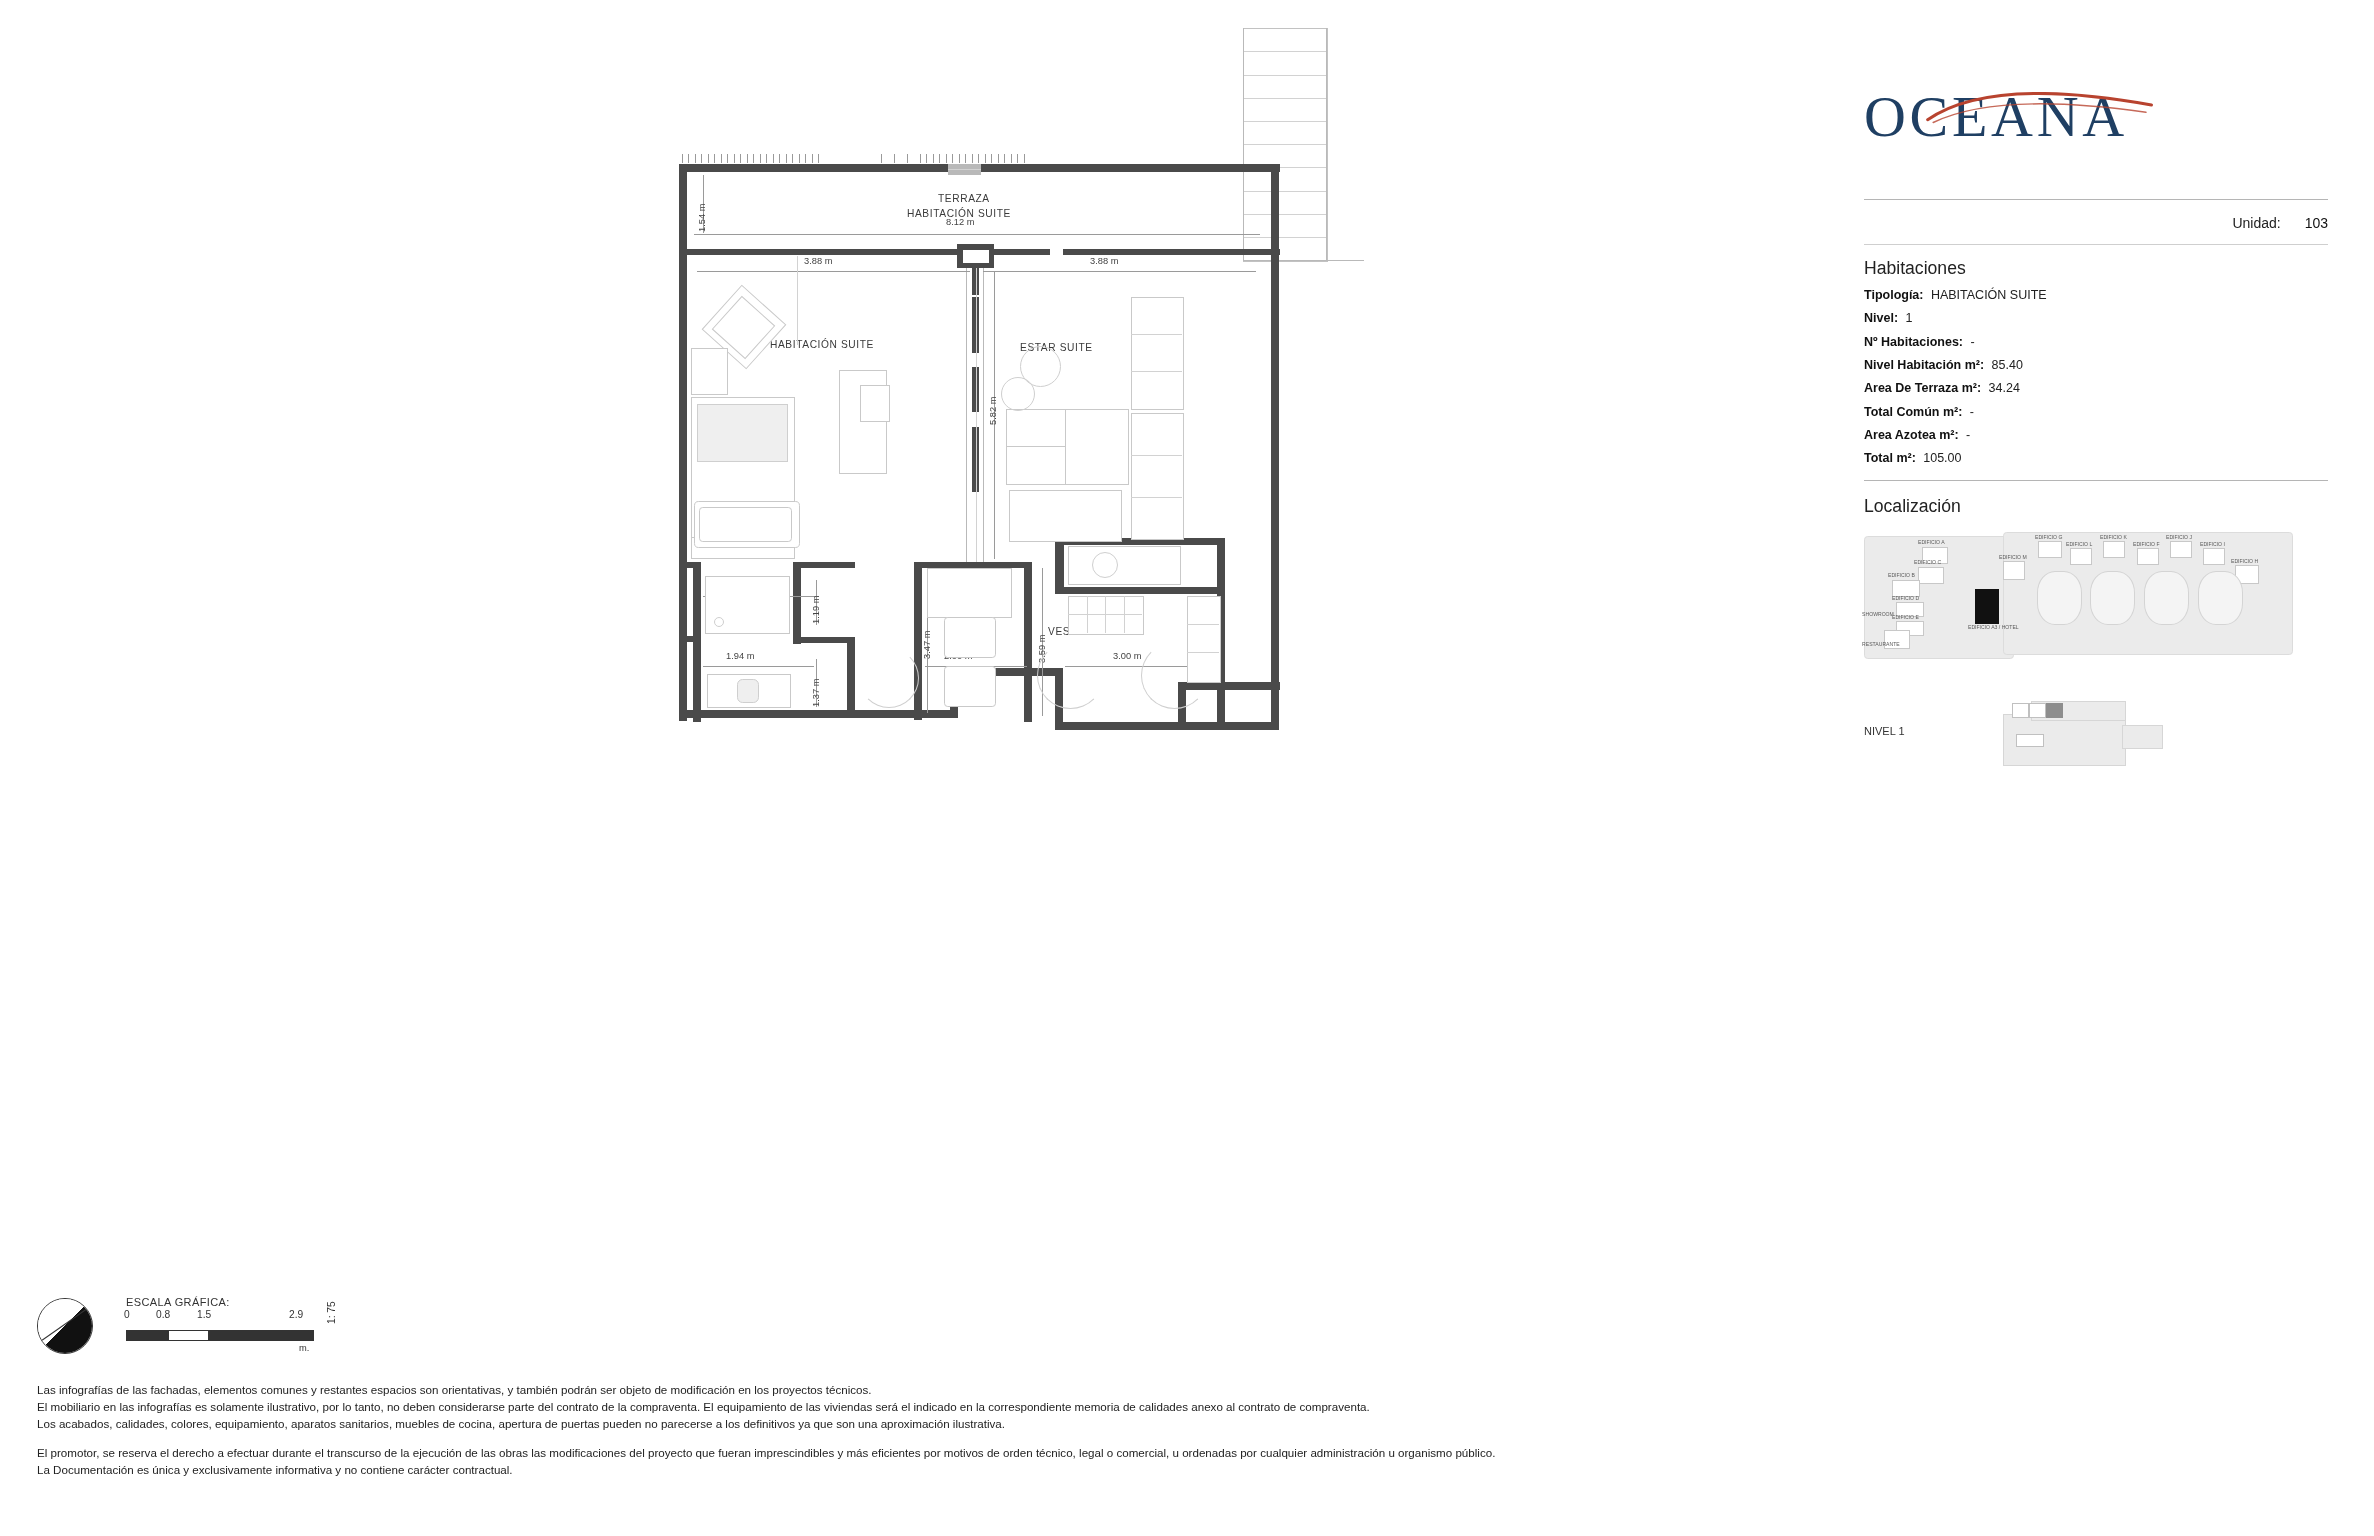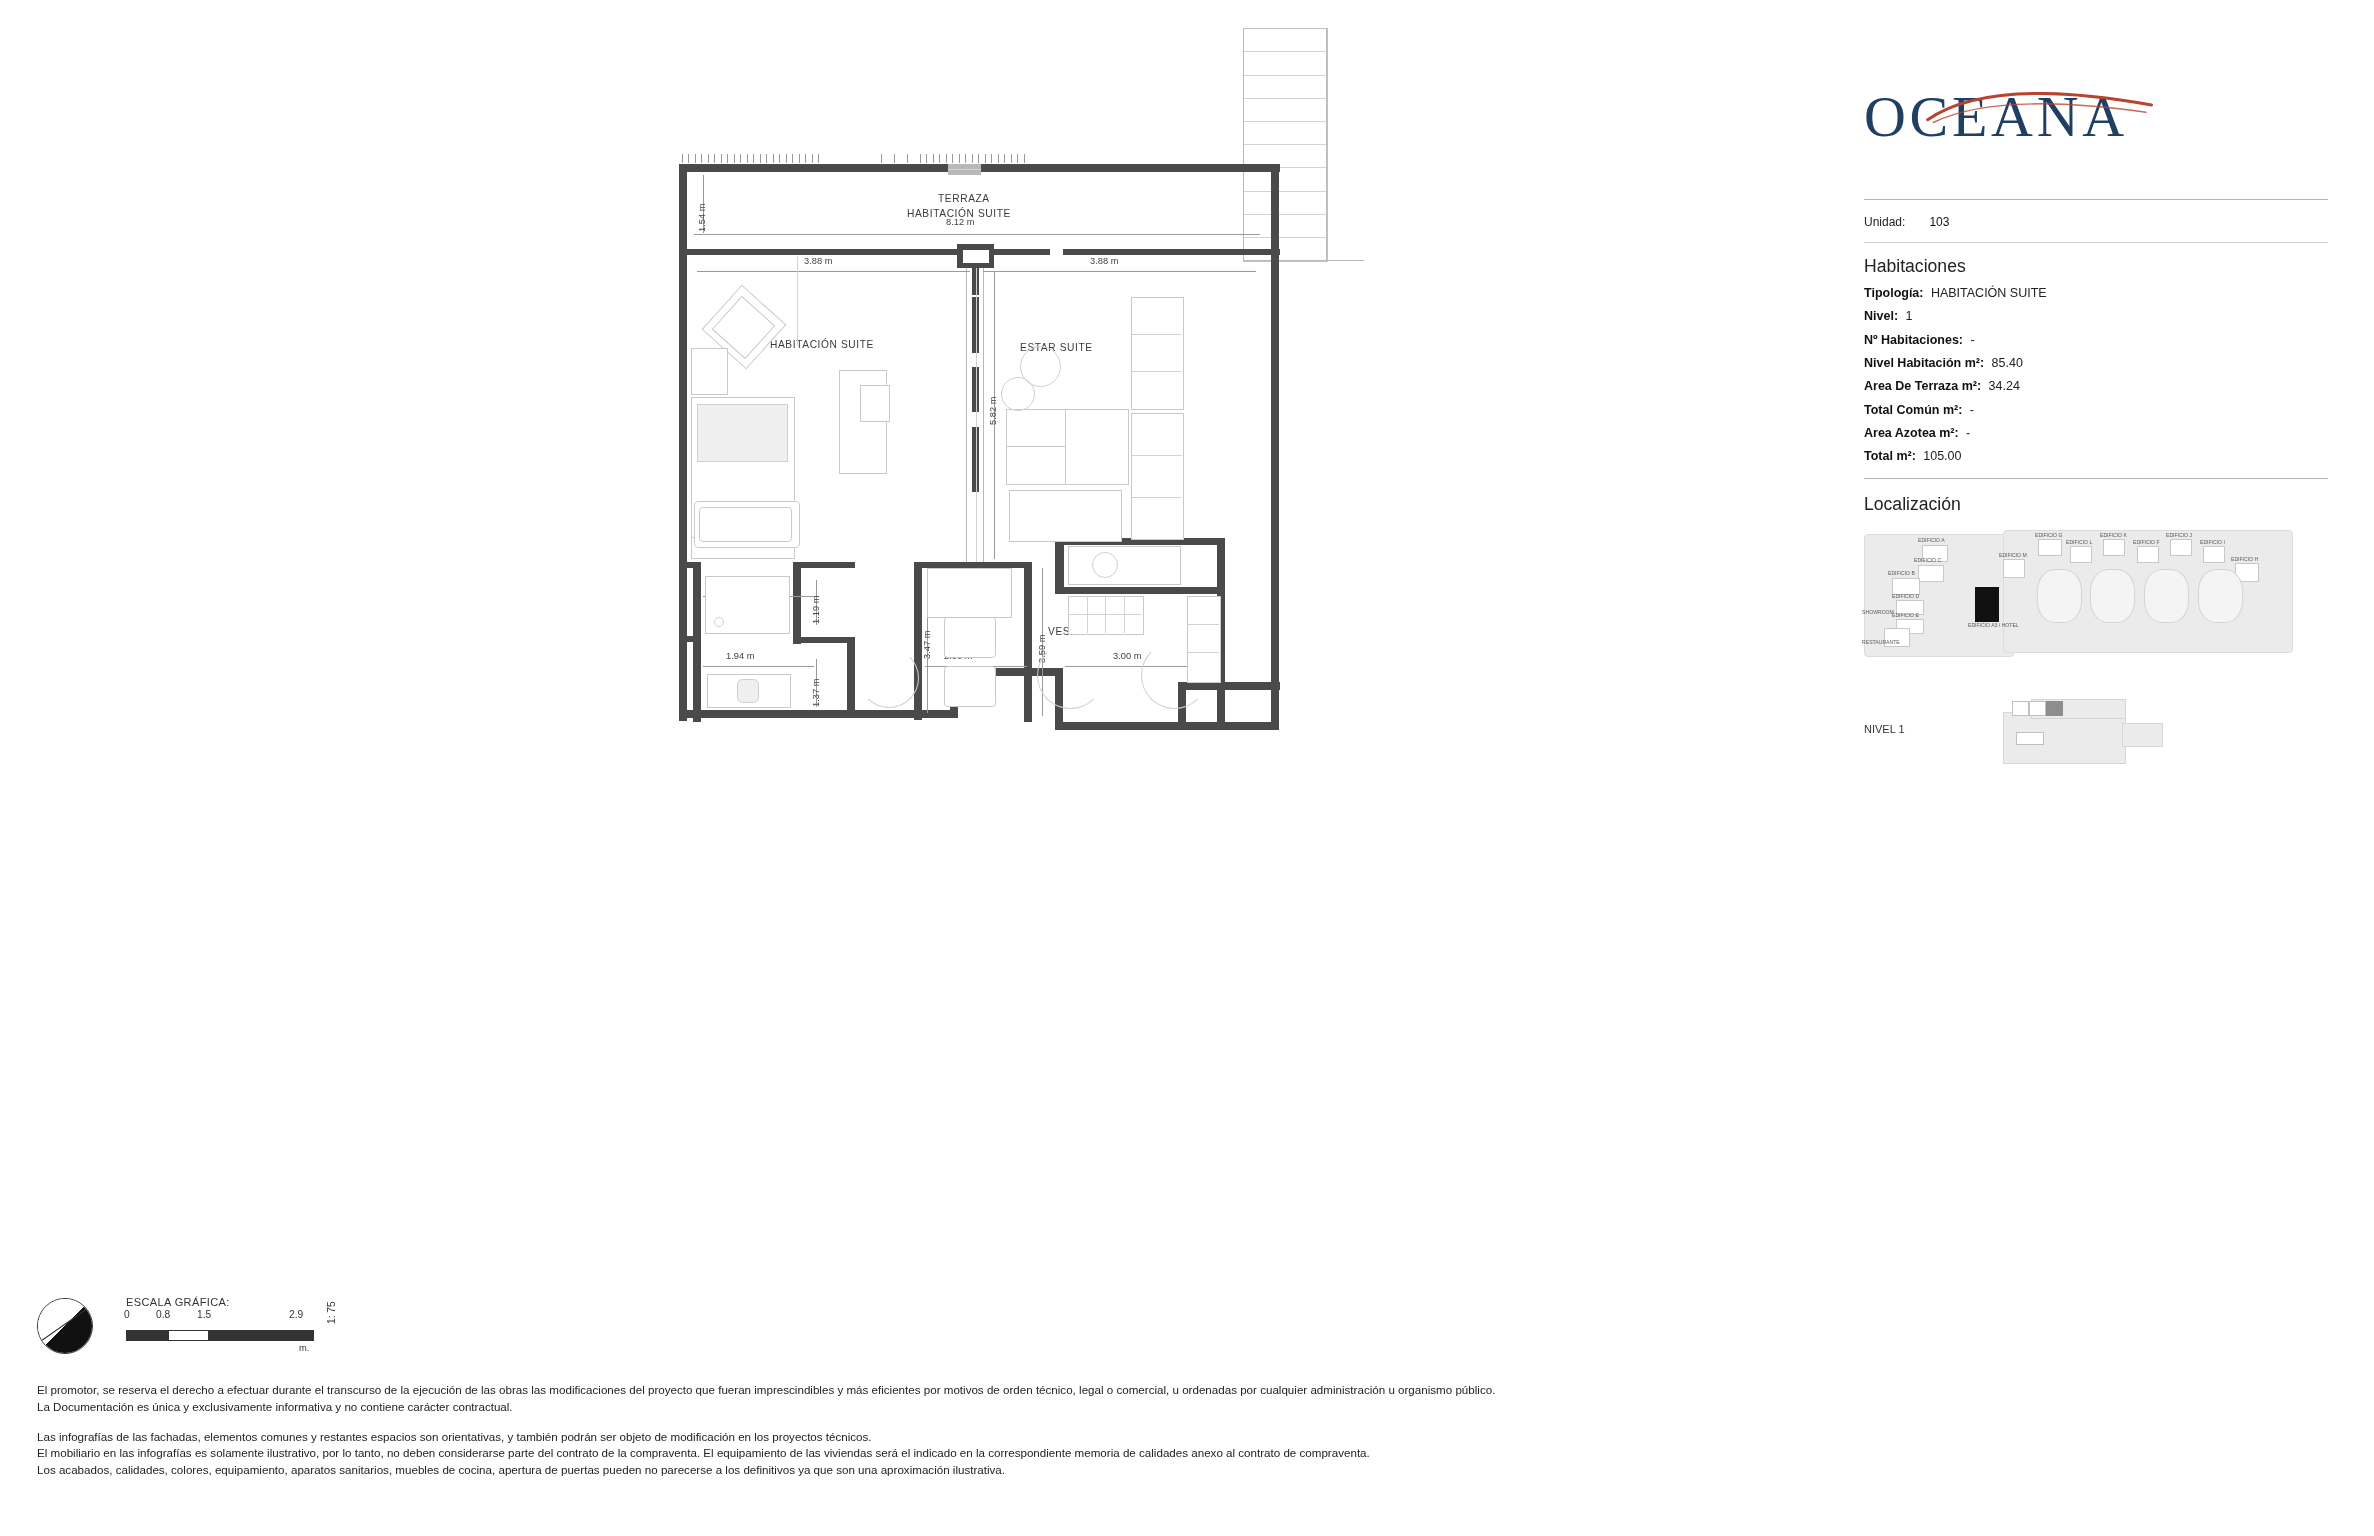--- a/index.html
+++ b/index.html
@@ -36,21 +36,21 @@
   .panel{position:absolute;left:1864px;top:88px;width:464px;}
   .logo{position:relative;height:83px;margin-bottom:28px;}
   .logo-text{
     font-family:"Liberation Serif", serif;
     font-size:58px;letter-spacing:3.7px;color:#1f3f63;
     line-height:1;
   }
   .logo-swoosh{position:absolute;left:56px;top:3.7px;width:241px;height:37px;pointer-events:none;}
   .rule{height:0.9px;background:#cfcfcf;margin:13px 0;}
   .rule-strong{height:0.9px;background:#b5b5b5;margin:15px 0;}
-  .unit-row{font-size:12px;display:flex;gap:24px;align-items:baseline;margin-bottom:5.6px;}
+  .unit-row{font-size:14px;display:flex;gap:24px;align-items:baseline;margin-bottom:5.6px;justify-content:flex-end;}
   .unit-row .k{font-weight:normal;color:#222;}
   .unit-row .v{font-weight:normal;color:#111;}
   .section-title{font-size:17.6px;color:#222;margin:9.3px 0 3.7px;}
   .spec{font-size:12.5px;margin:9.3px 0;display:flex;gap:7.4px;align-items:baseline;}
   .spec .k{font-weight:bold;color:#111;}
   .spec .v{color:#222;}
   .loc-title{font-size:17.6px;color:#222;margin:5.6px 0 9.3px;}
 
   
   .sitemap{position:relative;width:427px;height:139px;margin-top:3.7px;}
@@ -427,24 +427,24 @@
     <div class="sb-num" style="left:87px;top:20.4px;">0</div>
     <div class="sb-num" style="left:119px;top:20.4px;">0.8</div>
     <div class="sb-num" style="left:160px;top:20.4px;">1.5</div>
     <div class="sb-num" style="left:252px;top:20.4px;">2.9</div>
     <div class="sb-unit" style="left:262px;top:54px;">m.</div>
     <div class="sb-ratio" style="left:289px;top:35px;">1: 75</div>
   </div>
 
   <div class="legal">
     <p>
-      <span>El promotor, se reserva el derecho a efectuar durante el transcurso de la ejecución de las obras las modificaciones del proyecto que fueran imprescindibles y más eficientes por motivos de orden técnico, legal o comercial, u ordenadas por cualquier administración u organismo público.</span><br>
-      <span>La Documentación es única y exclusivamente informativa y no contiene carácter contractual.</span>
-    </p>
-    <p>
       <span>Las infografías de las fachadas, elementos comunes y restantes espacios son orientativas, y también podrán ser objeto de modificación en los proyectos técnicos.</span><br>
       <span>El mobiliario en las infografías es solamente ilustrativo, por lo tanto, no deben considerarse parte del contrato de la compraventa. El equipamiento de las viviendas será el indicado en la correspondiente memoria de calidades anexo al contrato de compraventa.</span><br>
       <span>Los acabados, calidades, colores, equipamiento, aparatos sanitarios, muebles de cocina, apertura de puertas pueden no parecerse a los definitivos ya que son una aproximación ilustrativa.</span>
     </p>
+    <p>
+      <span>El promotor, se reserva el derecho a efectuar durante el transcurso de la ejecución de las obras las modificaciones del proyecto que fueran imprescindibles y más eficientes por motivos de orden técnico, legal o comercial, u ordenadas por cualquier administración u organismo público.</span><br>
+      <span>La Documentación es única y exclusivamente informativa y no contiene carácter contractual.</span>
+    </p>
   </div>
 
 </div>
 
 
 </body></html>

